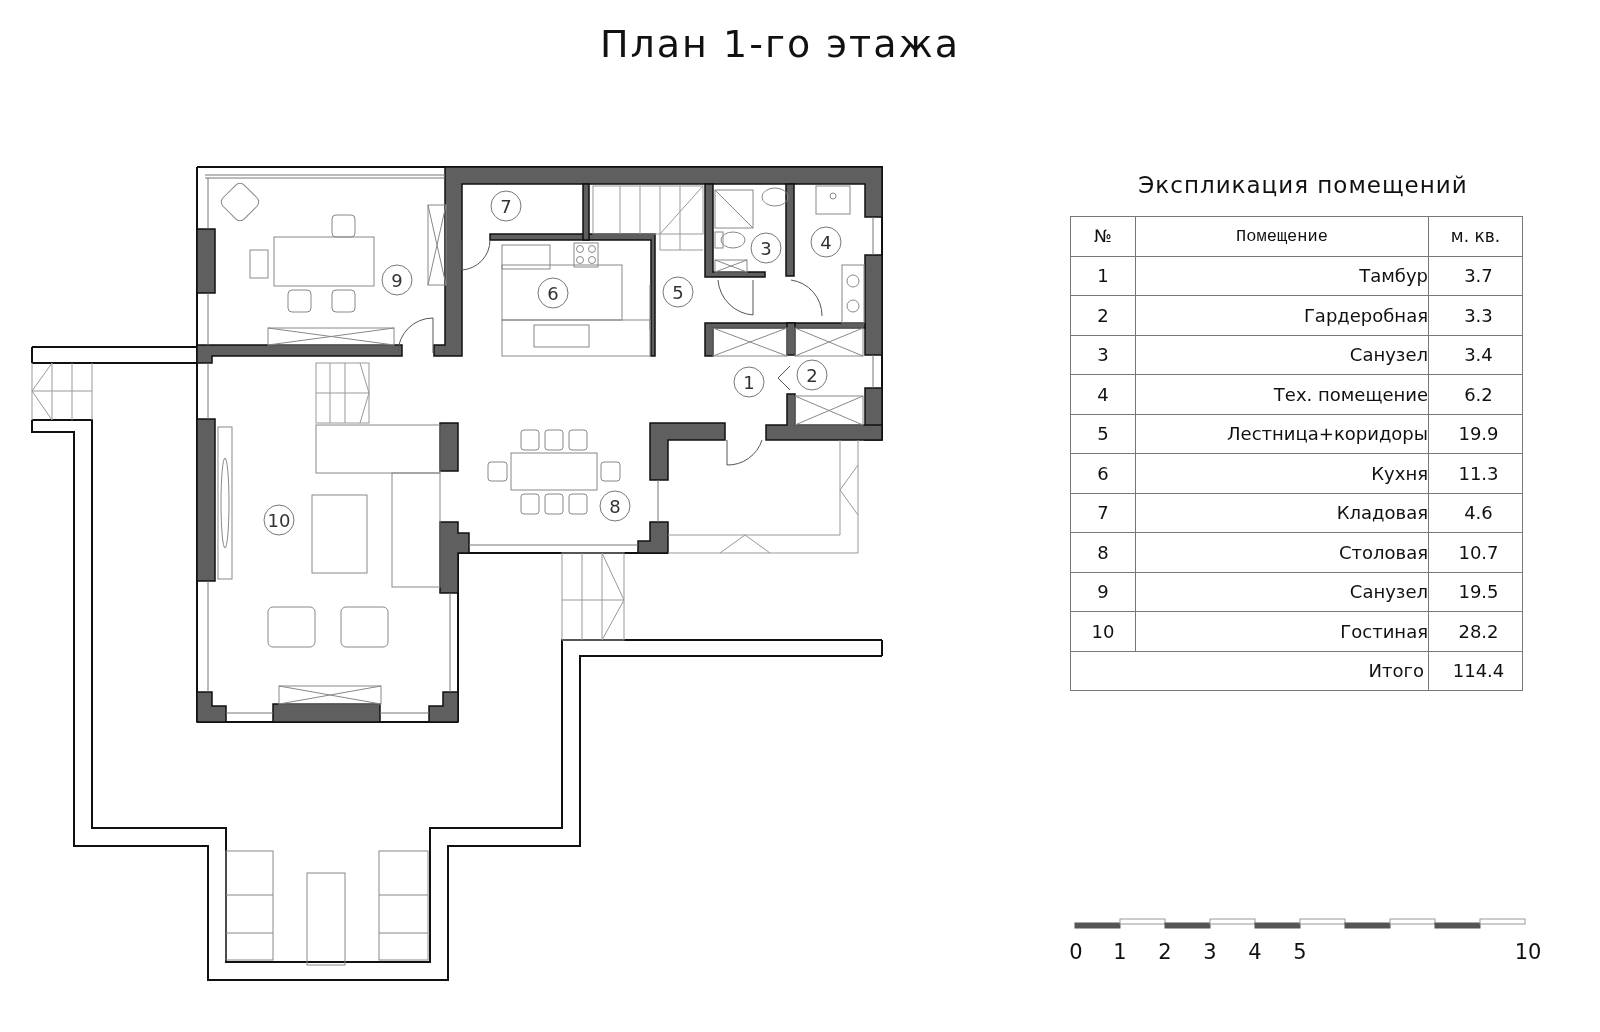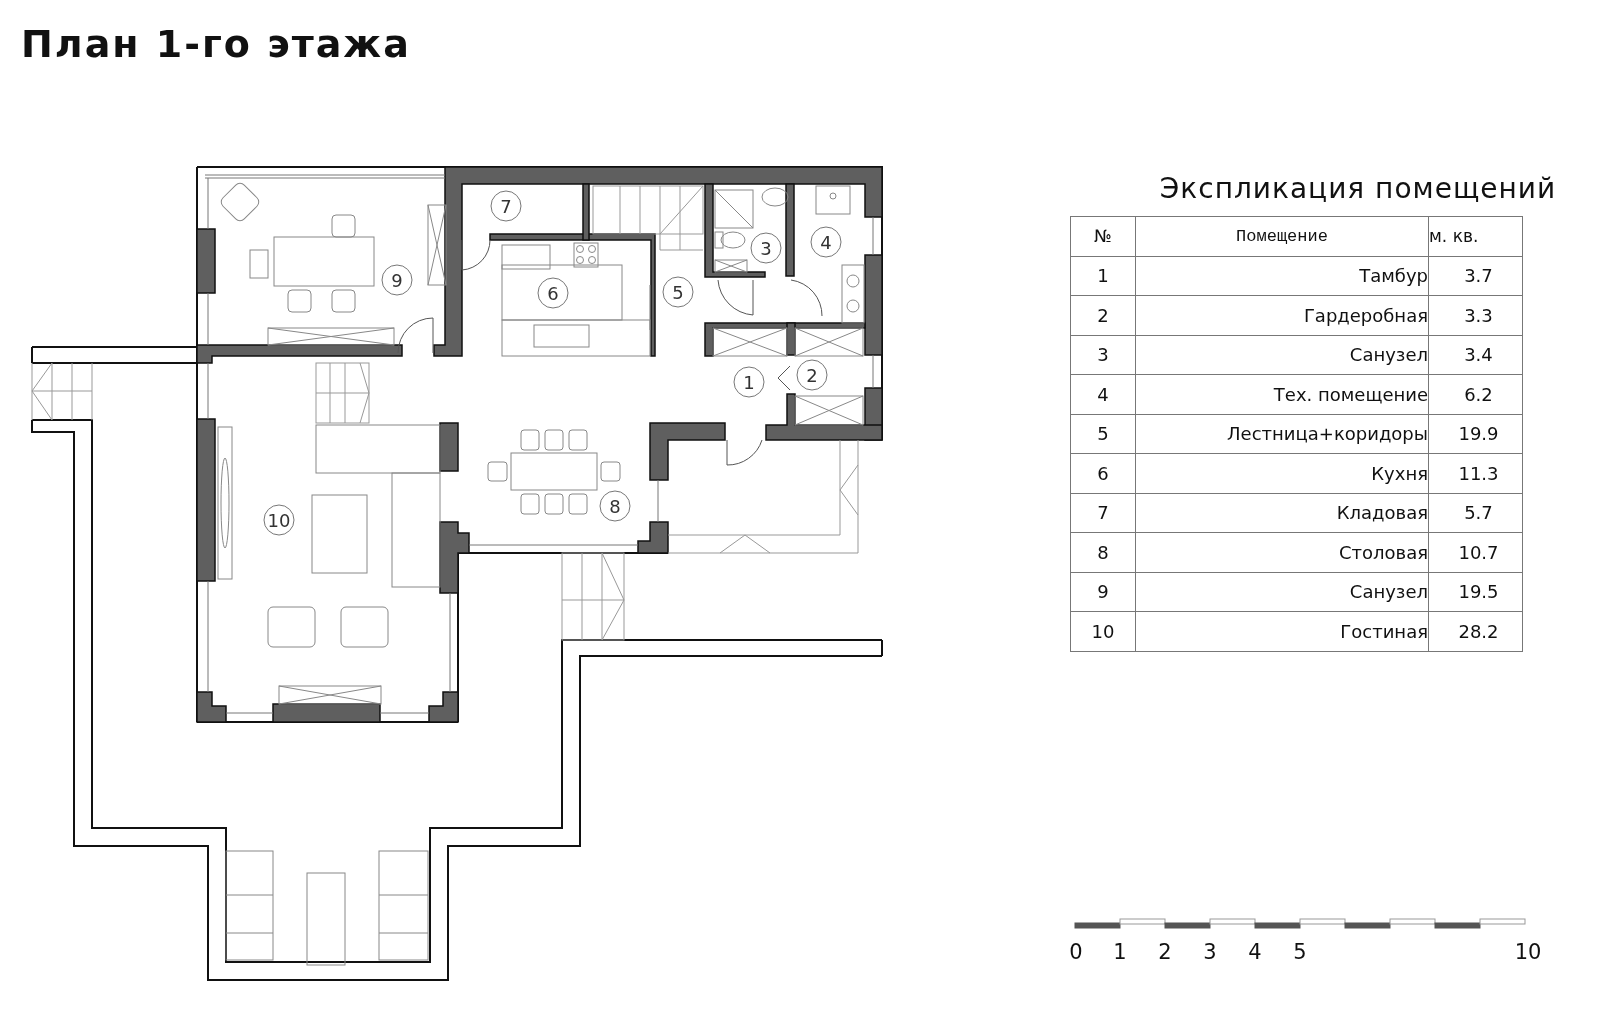--- a/index.html
+++ b/index.html
@@ -1,28 +1,28 @@
 <!DOCTYPE html>
 <html><head>
 <meta charset="utf-8">
 <style>
   html,body{margin:0;padding:0;background:#fff;}
   body{width:1600px;height:1032px;position:relative;overflow:hidden;font-family:"DejaVu Sans",sans-serif;color:#111;}
-  .title{position:absolute;left:0;width:1560px;top:22px;text-align:left;font-size:38px;letter-spacing:2px;font-weight:bold;padding-left:21px;}
+  .title{position:absolute;left:0;width:1560px;top:22px;text-align:center;font-size:38px;letter-spacing:2px;font-weight:normal;}
   #plan{position:absolute;left:0;top:0;}
   .room-label{font-family:"DejaVu Sans",sans-serif;font-size:18px;fill:#333;text-anchor:middle;dominant-baseline:central;}
-  .expl-title{position:absolute;left:1132px;width:452px;top:172px;text-align:center;font-size:28px;letter-spacing:1px;}
+  .expl-title{position:absolute;left:1077px;width:452px;top:172px;text-align:center;font-size:23px;letter-spacing:1px;}
   table.expl{position:absolute;left:1070px;top:216px;width:453px;border-collapse:collapse;font-size:18px;}
   table.expl td,table.expl th{border:1.5px solid #777;height:38.5px;padding:0;font-weight:normal;}
   table.expl th{font-size:17px;}
   .c-num{width:64px;text-align:center;}
   .c-name{width:286px;text-align:right;padding-left:6px !important;}
   .c-area{text-align:center;padding-left:6px !important;}
   th.c-name{text-align:center;padding-left:0 !important;font-family:Liberation Mono, monospace;}
-  th.c-area{text-align:left;padding-left:0 !important;}
+  th.c-area{text-align:center;padding-left:0 !important;}
   .total-label{text-align:right !important;padding-right:4px !important;}
   .scale-labels{position:absolute;top:940px;left:0;width:1600px;height:30px;font-size:21px;}
   .scale-labels span{position:absolute;transform:translateX(-50%);}
 </style>
 </head>
 <body>
 
 <div class="title">План 1-го этажа</div>
 
 <svg id="plan" width="1060" height="1032" viewBox="0 0 1060 1032" xmlns="http://www.w3.org/2000/svg">
@@ -302,37 +302,41 @@
         <td class="c-area">19.9</td>
       </tr>
     <tr>
         <td class="c-num">6</td>
         <td class="c-name">Кухня</td>
         <td class="c-area">11.3</td>
       </tr>
     <tr>
         <td class="c-num">7</td>
         <td class="c-name">Кладовая</td>
-        <td class="c-area">5.7</td>
+        <td class="c-area">4.6</td>
       </tr>
     <tr>
         <td class="c-num">8</td>
         <td class="c-name">Столовая</td>
         <td class="c-area">10.7</td>
       </tr>
     <tr>
         <td class="c-num">9</td>
         <td class="c-name">Санузел</td>
         <td class="c-area">19.5</td>
       </tr>
     <tr>
         <td class="c-num">10</td>
         <td class="c-name">Гостиная</td>
         <td class="c-area">28.2</td>
       </tr>
+    <tr>
+      <td colspan="2" class="total-label">Итого</td>
+      <td class="c-area">114.4</td>
+    </tr>
   </tbody>
 </table>
 
 <svg id="scalebar" style="position:absolute;left:1070px;top:912px;" width="460" height="24" viewBox="0 0 460 24">
     <rect x="5" y="11" width="45" height="5" fill="#555555" stroke="#555555" stroke-width="1"></rect>
     <rect x="50" y="7" width="45" height="5" fill="#ffffff" stroke="#999" stroke-width="1"></rect>
     <rect x="95" y="11" width="45" height="5" fill="#555555" stroke="#555555" stroke-width="1"></rect>
     <rect x="140" y="7" width="45" height="5" fill="#ffffff" stroke="#999" stroke-width="1"></rect>
     <rect x="185" y="11" width="45" height="5" fill="#555555" stroke="#555555" stroke-width="1"></rect>
     <rect x="230" y="7" width="45" height="5" fill="#ffffff" stroke="#999" stroke-width="1"></rect>

